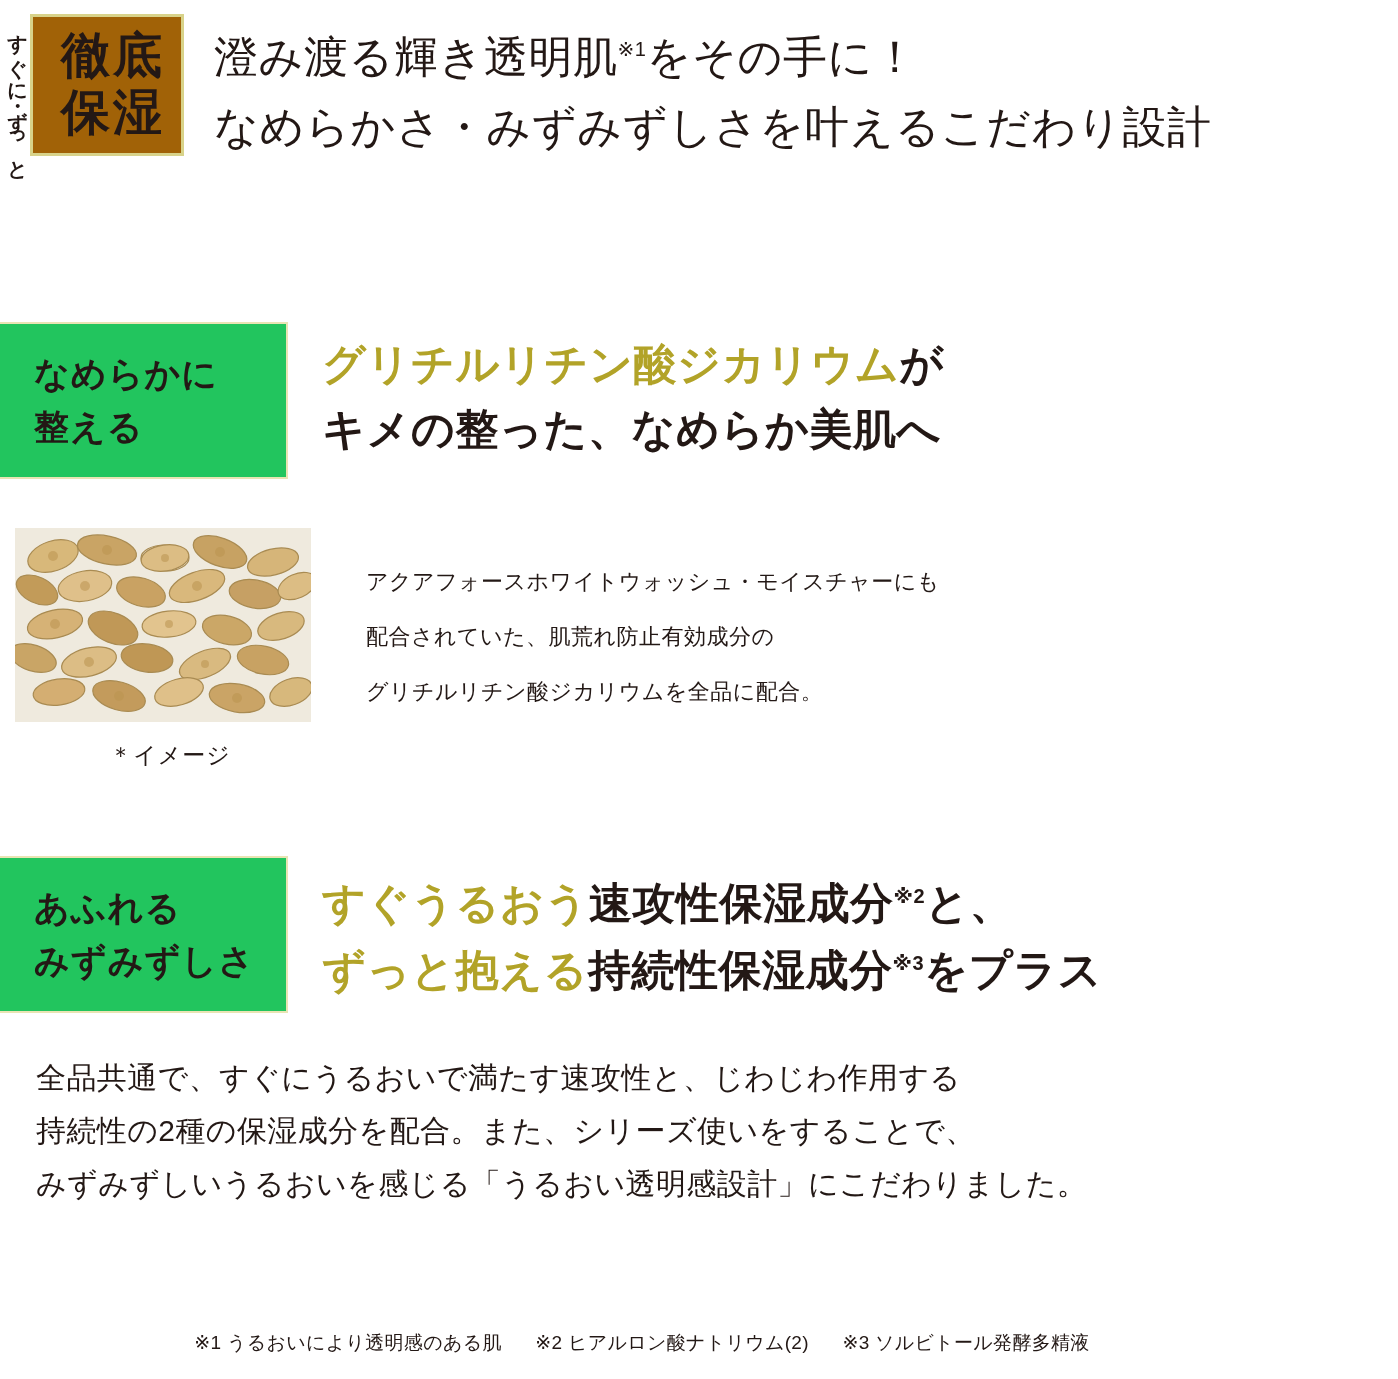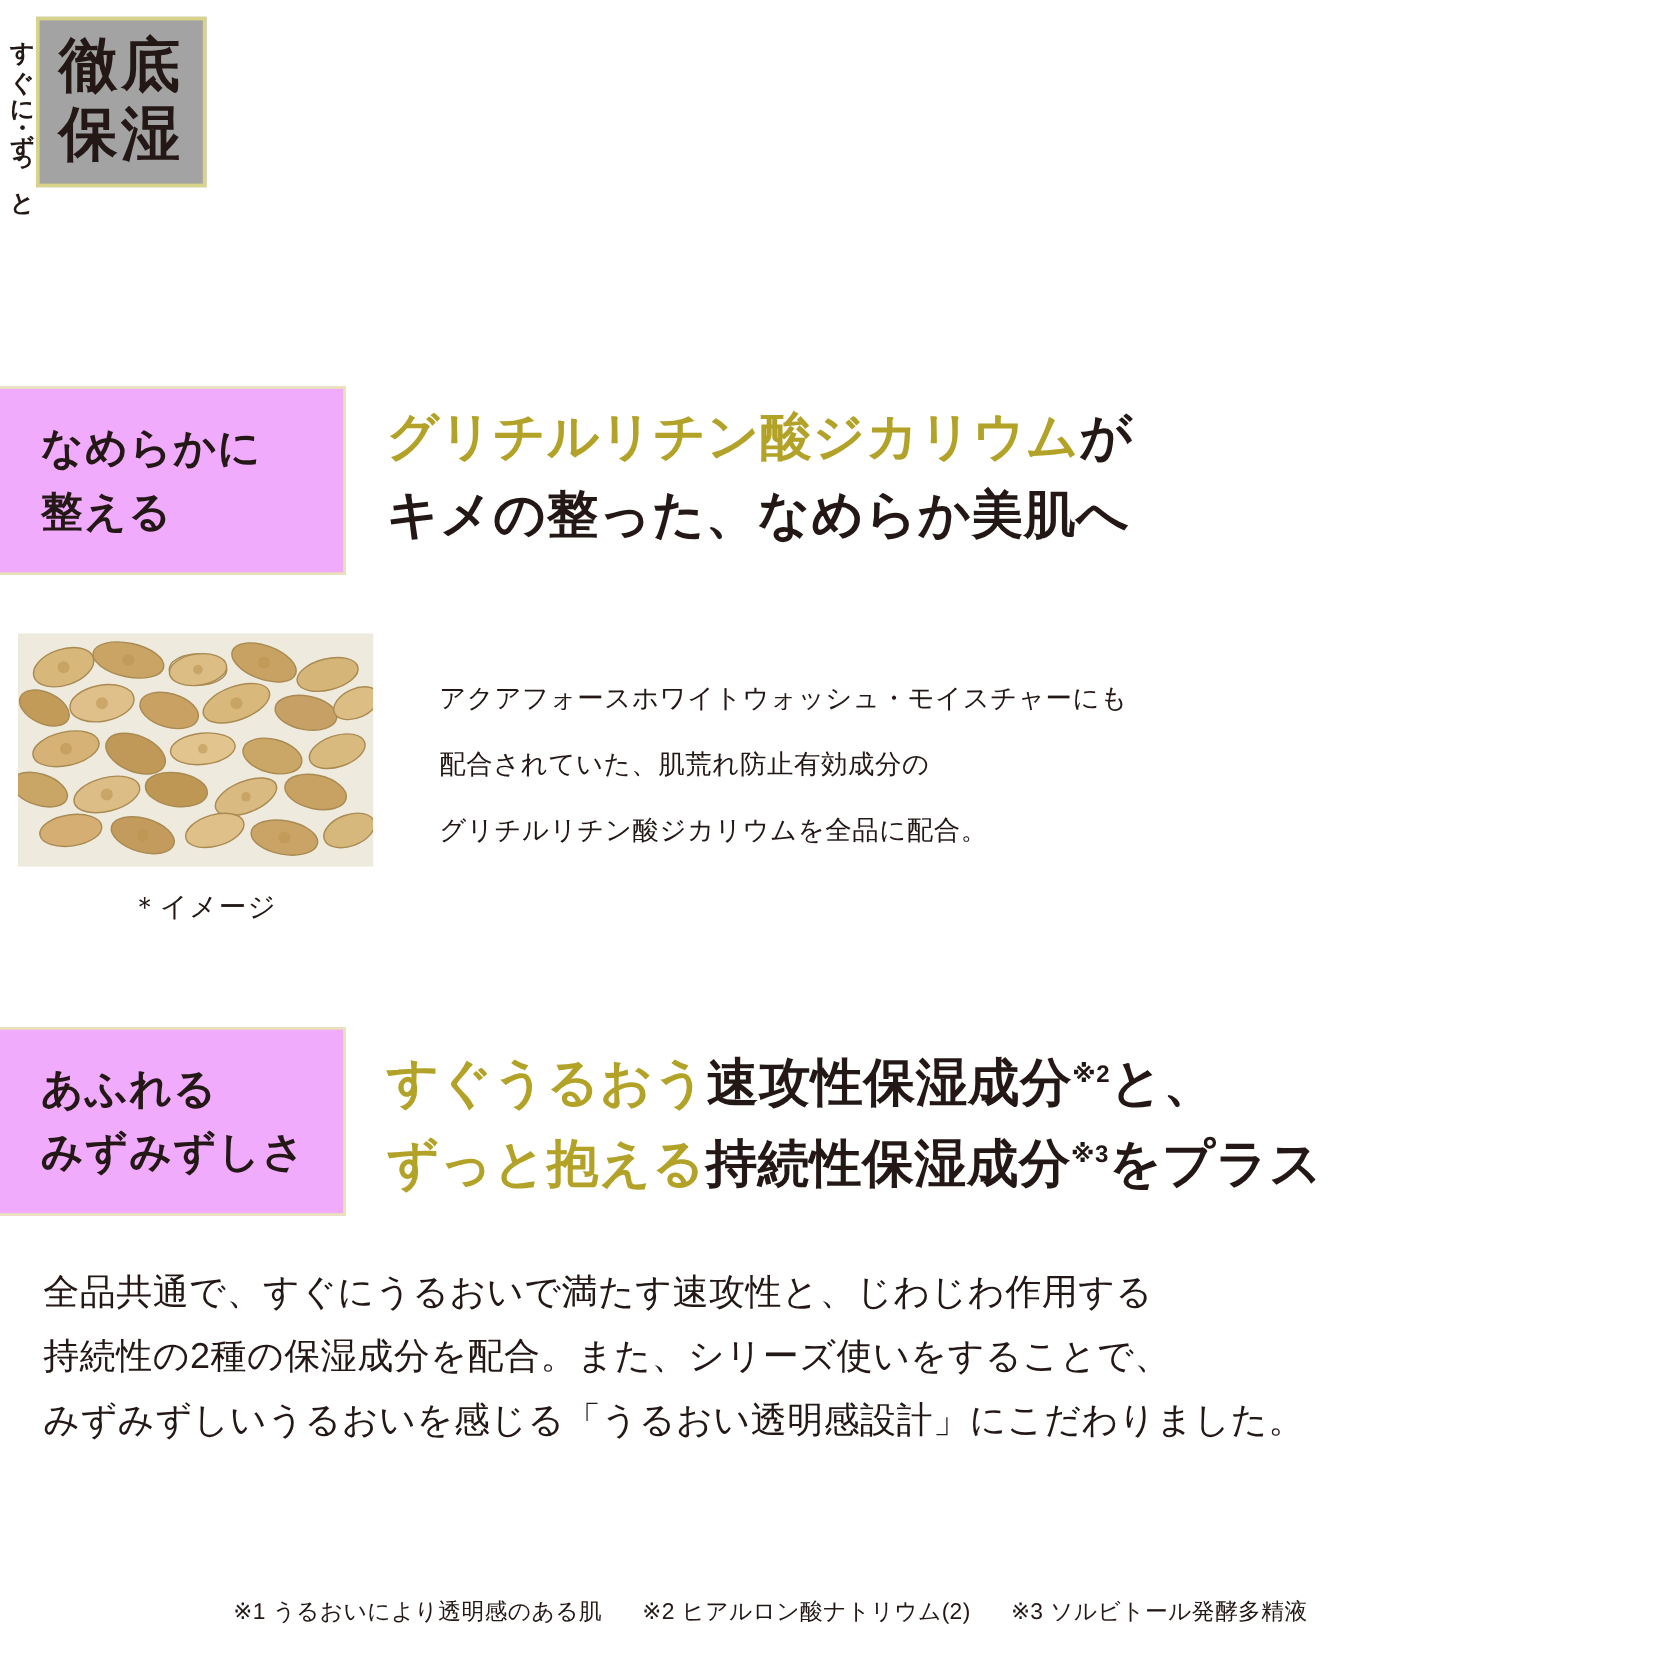--- a/index.html
+++ b/index.html
@@ -40,22 +40,22 @@
     letter-spacing: 2px;
     line-height: 1;
     color: #231815;
     margin-top: 6px;
     margin-right: 2px;
     height: 150px;
     white-space: nowrap;
   }
   .tag-box {
     border: 3px solid #d8d38a;
-    background: #a3a3a3;
-    padding: 10px 16px 12px 16px;
+    background: #a16207;
+    padding: 10px 16px 12px 28px;
     box-sizing: border-box;
   }
   .tag-box .line {
     font-size: 49px;
     font-weight: 700;
     line-height: 1.16;
     letter-spacing: 3px;
     white-space: nowrap;
   }
   .sec1-head {
@@ -80,21 +80,21 @@
     position: absolute;
     left: 0;
     top: 322px;
     width: 1398px;
     display: flex;
     align-items: flex-start;
   }
   .side-tag {
     width: 288px;
     box-sizing: border-box;
-    background: #f0abfc;
+    background: #22c55e;
     border: 2px solid #e9e4b4;
     border-left: none;
     padding: 24px 0 24px 34px;
   }
   .side-tag .stline {
     font-size: 35px;
     font-weight: 700;
     line-height: 1.5;
     letter-spacing: 1px;
     white-space: nowrap;
@@ -201,20 +201,24 @@
 </head>
 <body>
 
 <div class="sec1">
   <div class="sec1-tagwrap">
     <div class="vert-label">すぐに・ずっと</div>
     <div class="tag-box">
       <div class="line">徹底</div>
       <div class="line">保湿</div>
     </div>
+  </div>
+  <div class="sec1-head">
+    <div class="hline"><span>澄み渡る輝き透明肌</span><span class="sup">※1</span><span>をその手に！</span></div>
+    <div class="hline">なめらかさ・みずみずしさを叶えるこだわり設計</div>
   </div>
 </div>
 
 <div class="sec2">
   <div class="side-tag">
     <div class="stline">なめらかに</div>
     <div class="stline">整える</div>
   </div>
   <div class="sec2-head">
     <div class="hl"><span class="gold">グリチルリチン酸ジカリウム</span><span>が</span></div>

